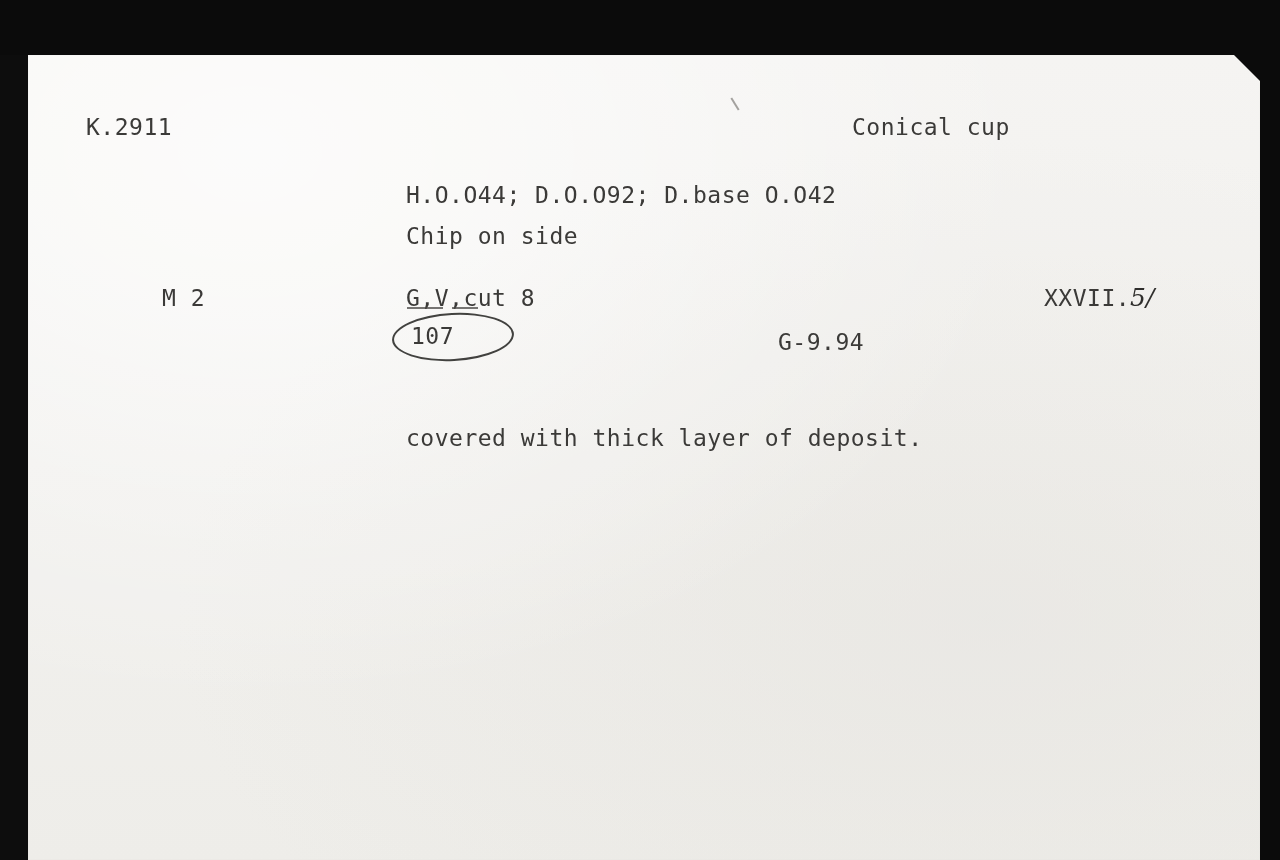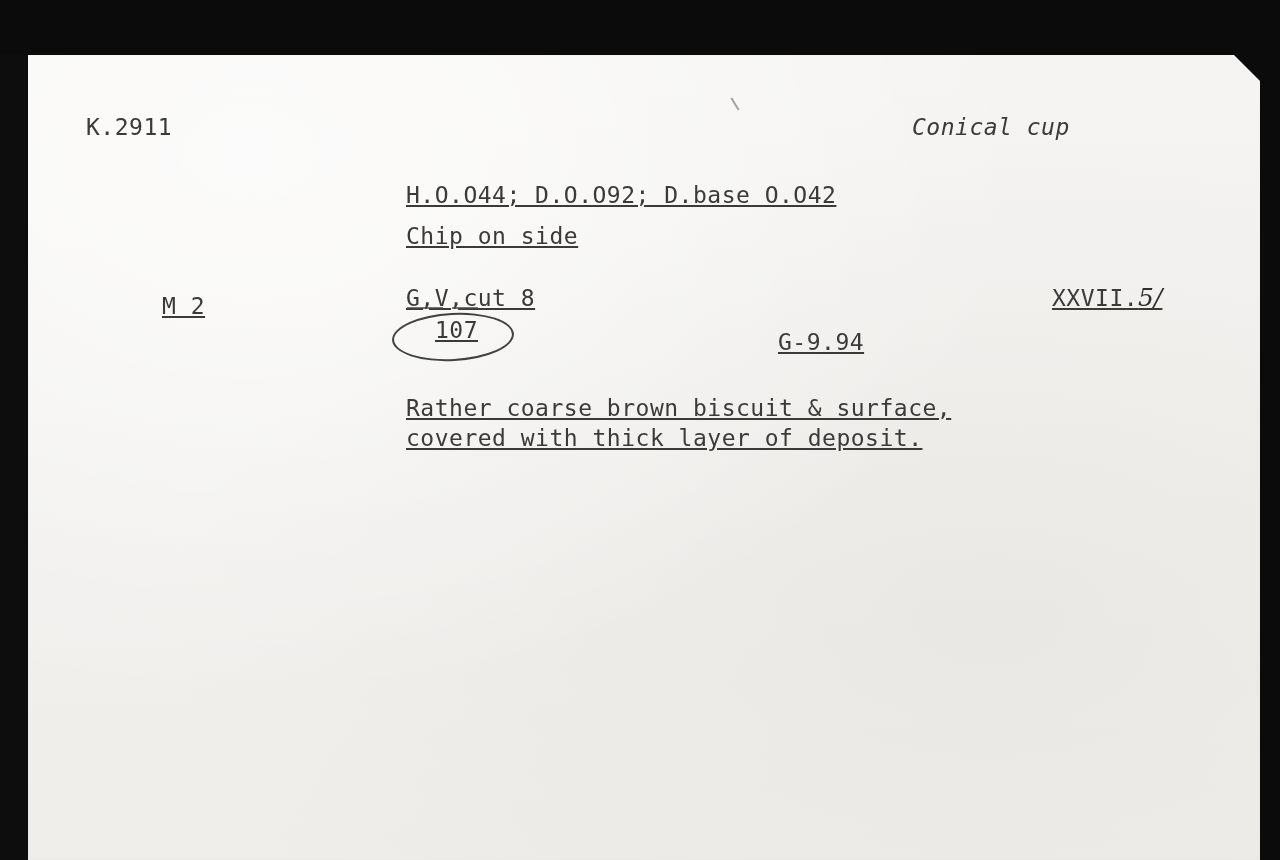--- a/index.html
+++ b/index.html
@@ -70,38 +70,38 @@
   .txt {
     position: absolute;
     color: #3b3a38;
     font-family: "DejaVu Sans Mono", monospace;
     white-space: pre;
     z-index: 3;
     letter-spacing: 0.5px;
   }
 
   
-  .t-main   { font-size: 23px; line-height: 30px; text-decoration: underline; }
+  .t-main   { font-size: 23px; line-height: 30px; }
   .t-head   { font-size: 23px; line-height: 30px; }
 
   #kno      { left: 58px;  top: 57px; }
-  #title    { left: 884px; top: 57px; font-style: italic; }
+  #title    { left: 824px; top: 57px; }
   #dims     { left: 378px; top: 125px; }
   #chip     { left: 378px; top: 155px; margin-top: 11px; }
-  #mcode    { left: 134px; top: 236px; }
+  #mcode    { left: 134px; top: 228px; }
   #gvcut    { left: 378px; top: 228px; }
-  #roman    { left: 1016px; top: 228px; margin-left: 8px; }
+  #roman    { left: 1016px; top: 228px; }
   #romansuffix {
     font-family: "DejaVu Serif", serif;
     font-style: italic;
     font-size: 25px;
     letter-spacing: 0px;
     color: #2f2e2c;
   }
-  #circled  { left: 383px; top: 260px; margin-left: 24px; }
+  #circled  { left: 383px; top: 266px; }
   #gnum     { left: 750px; top: 272px; }
   #desc1    { left: 378px; top: 338px; }
   #desc2    { left: 378px; top: 368px; text-align: right; }
 
   
   #ellipse-107 {
     position: absolute;
     left: 364px;
     top: 258px;
     width: 118px;
@@ -164,19 +164,18 @@
   <div class="underline-stroke" id="us2"></div>
 
   <div class="txt t-main" id="roman"><span>XXVII.</span><span id="romansuffix">5/</span></div>
 
   <div id="ellipse-107"></div>
 
   <div class="txt t-main" id="circled">107</div>
 
   <div class="txt t-main" id="gnum">G-9.94</div>
 
-  <div class="txt t-main" id="desc1">Rather coarse brown biscuit &amp; surface,</div>
 
   <div class="txt t-main" id="desc2">covered with thick layer of deposit.</div>
 
   <div id="stray-mark"></div>
 
 </div>
 
 </body></html>

